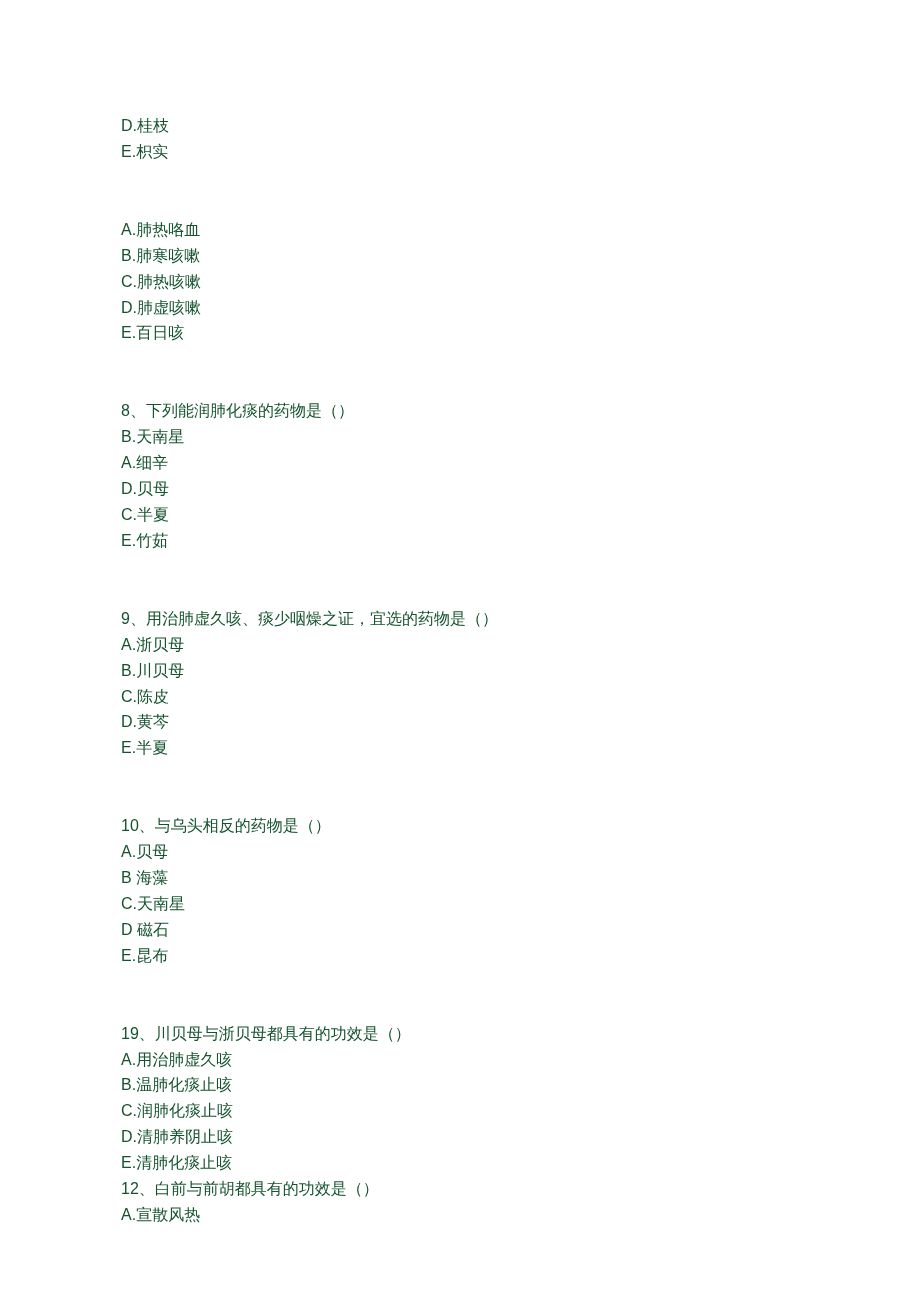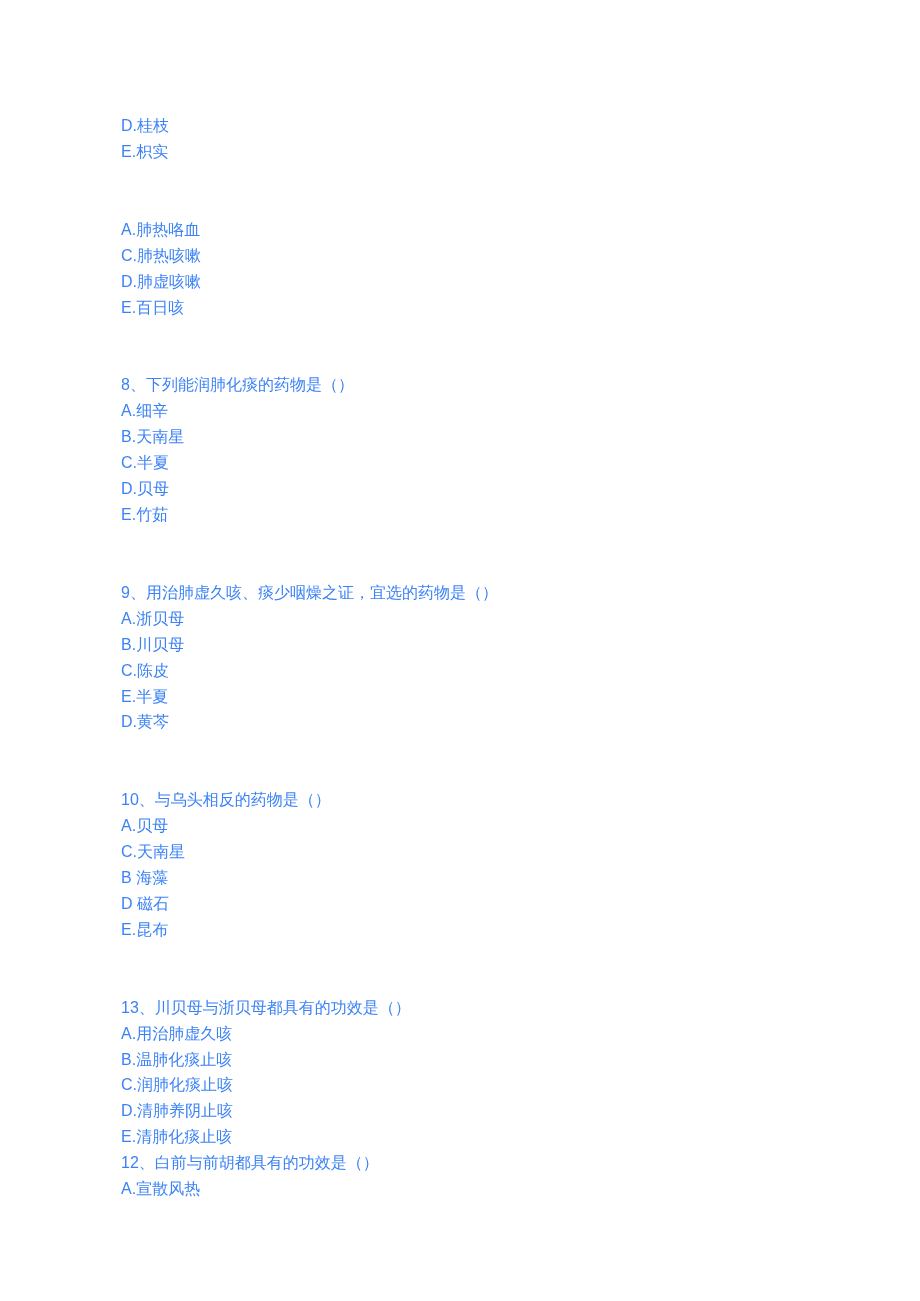--- a/index.html
+++ b/index.html
@@ -5,75 +5,76 @@
   html, body {
     margin: 0;
     padding: 0;
     background: #ffffff;
     width: 920px;
   }
   .page {
     padding: 113px 0 0 121px;
     font-family: "Microsoft YaHei", "SimSun", sans-serif;
     font-size: 16px;
-    color: #3b82f6;
+    color: #14532d;
     line-height: 1.62;
   }
   .line {
     white-space: pre;
   }
   .spacer {
     height: 52px;
   }
 </style>
 </head>
 <body>
 
 <div class="page">
 
   <div class="line"><span>D.</span><span>桂枝</span></div>
   <div class="line"><span>E.</span><span>枳实</span></div>
 
   <div class="spacer"></div>
 
   <div class="line"><span>A.</span><span>肺热咯血</span></div>
+  <div class="line"><span>B.</span><span>肺寒咳嗽</span></div>
   <div class="line"><span>C.</span><span>肺热咳嗽</span></div>
   <div class="line"><span>D.</span><span>肺虚咳嗽</span></div>
   <div class="line"><span>E.</span><span>百日咳</span></div>
 
   <div class="spacer"></div>
 
   <div class="line"><span>8、</span><span>下列能润肺化痰的药物是（）</span></div>
+  <div class="line"><span>B.</span><span>天南星</span></div>
   <div class="line"><span>A.</span><span>细辛</span></div>
-  <div class="line"><span>B.</span><span>天南星</span></div>
+  <div class="line"><span>D.</span><span>贝母</span></div>
   <div class="line"><span>C.</span><span>半夏</span></div>
-  <div class="line"><span>D.</span><span>贝母</span></div>
   <div class="line"><span>E.</span><span>竹茹</span></div>
 
   <div class="spacer"></div>
 
   <div class="line"><span>9、</span><span>用治肺虚久咳、痰少咽燥之证，宜选的药物是（）</span></div>
   <div class="line"><span>A.</span><span>浙贝母</span></div>
   <div class="line"><span>B.</span><span>川贝母</span></div>
   <div class="line"><span>C.</span><span>陈皮</span></div>
+  <div class="line"><span>D.</span><span>黄芩</span></div>
   <div class="line"><span>E.</span><span>半夏</span></div>
-  <div class="line"><span>D.</span><span>黄芩</span></div>
 
   <div class="spacer"></div>
 
   <div class="line"><span>10、</span><span>与乌头相反的药物是（）</span></div>
   <div class="line"><span>A.</span><span>贝母</span></div>
+  <div class="line"><span>B </span><span>海藻</span></div>
   <div class="line"><span>C.</span><span>天南星</span></div>
-  <div class="line"><span>B </span><span>海藻</span></div>
   <div class="line"><span>D </span><span>磁石</span></div>
   <div class="line"><span>E.</span><span>昆布</span></div>
 
   <div class="spacer"></div>
 
-  <div class="line"><span>13、</span><span>川贝母与浙贝母都具有的功效是（）</span></div>
+  <div class="line"><span>19、</span><span>川贝母与浙贝母都具有的功效是（）</span></div>
   <div class="line"><span>A.</span><span>用治肺虚久咳</span></div>
   <div class="line"><span>B.</span><span>温肺化痰止咳</span></div>
   <div class="line"><span>C.</span><span>润肺化痰止咳</span></div>
   <div class="line"><span>D.</span><span>清肺养阴止咳</span></div>
   <div class="line"><span>E.</span><span>清肺化痰止咳</span></div>
 
   <div class="line"><span>12、</span><span>白前与前胡都具有的功效是（）</span></div>
   <div class="line"><span>A.</span><span>宣散风热</span></div>
 
 </div>

